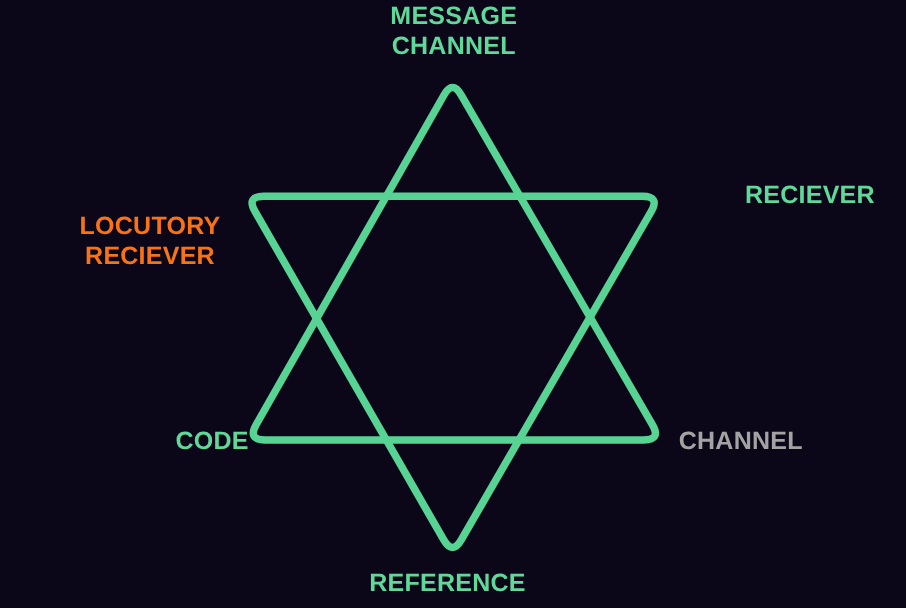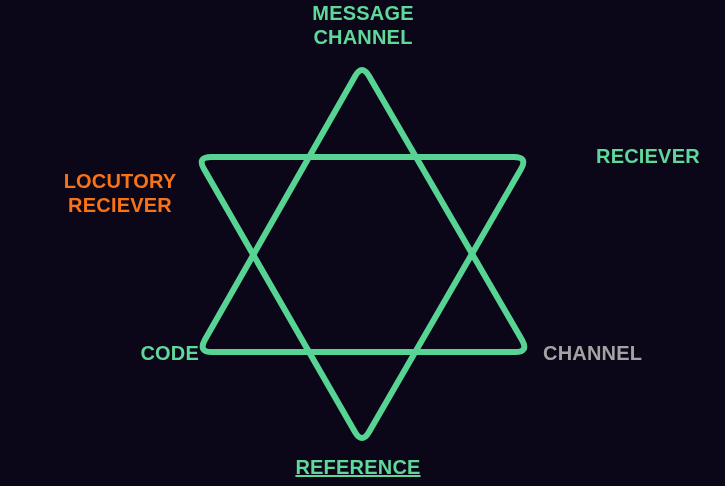--- a/index.html
+++ b/index.html
@@ -60,21 +60,20 @@
   .label-right-lower {
     left: 543px;
     top: 341px;
     text-align: left;
   }
   .label-bottom {
     left: 358px;
     top: 455px;
     transform: translateX(-50%);
     text-align: center;
-    text-decoration: underline;
   }
 </style>
 </head>
 <body style="background: rgb(11, 7, 24);">
 
 <div class="stage">
 
   <svg class="star" width="725" height="486" viewBox="0 0 725 486" aria-hidden="true">
     <path id="up-triangle" fill="none" d="M 355.1 76.2 Q 362 64 369.0 76.1 L 522.0 339.9 Q 529 352 515.0 352.0 L 212.0 352.0 Q 198 352 204.9 339.8 Z" stroke="#57d494" stroke-width="6" stroke-linejoin="round" stroke-linecap="round"></path>
     <path id="down-triangle" fill="none" d="M 204.0 169.1 Q 197 157 211.0 157.0 L 514.0 157.0 Q 528 157 521.0 169.1 L 369.0 431.9 Q 362 444 355.0 431.9 Z" stroke="#57d494" stroke-width="6" stroke-linejoin="round" stroke-linecap="round"></path>

